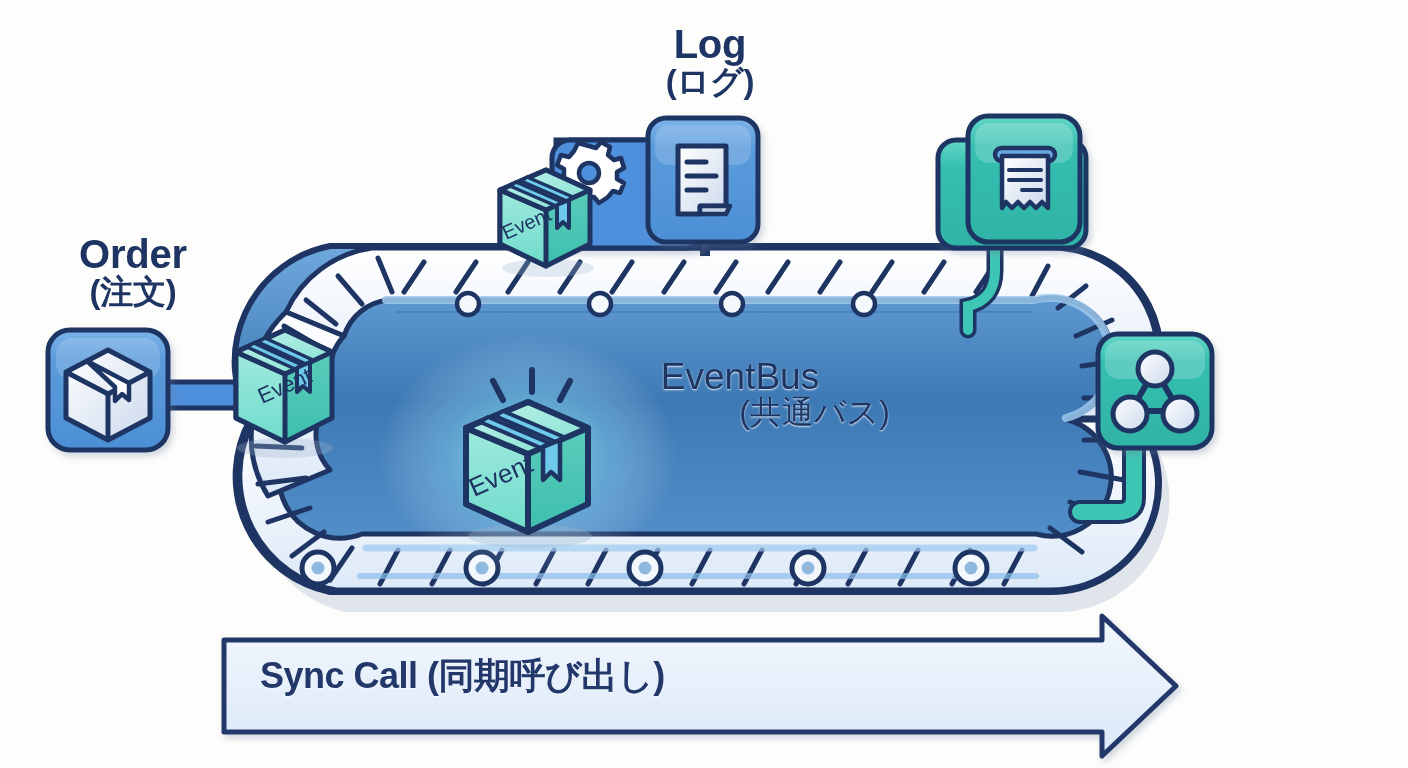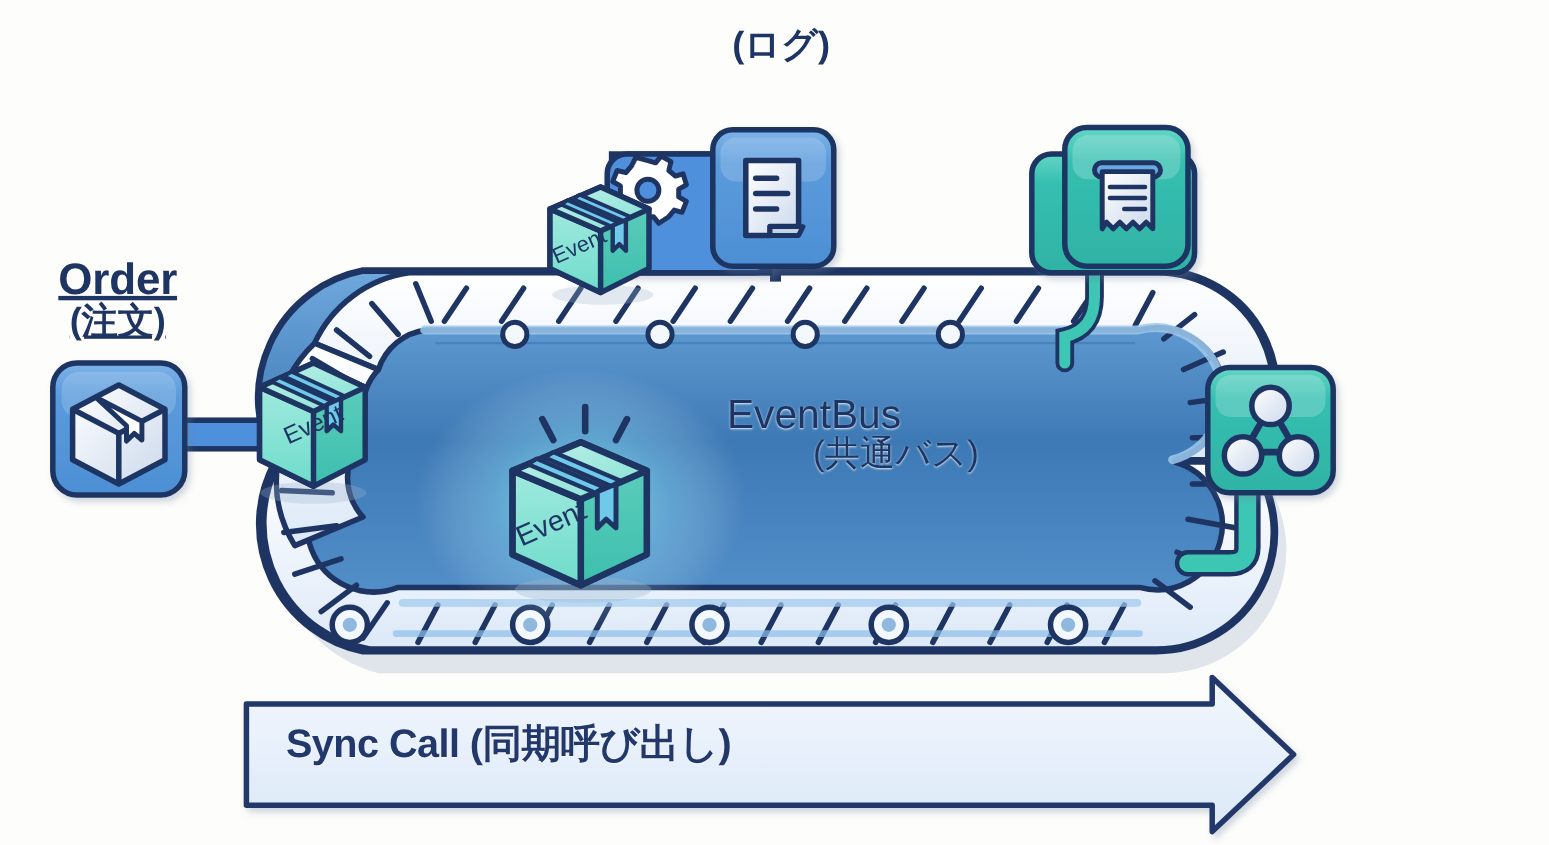--- a/index.html
+++ b/index.html
@@ -18,21 +18,21 @@
     text-align:center;
     line-height:1.02;
     letter-spacing:-0.2px;
     text-shadow:0 1px 1px rgba(255,255,255,.85);
     white-space:nowrap;
     pointer-events:none;
   }
   .lbl .en{display:block;font-size:40px;}
   .lbl .jp{display:block;font-size:33px;}
 
-  #label-order{left:22px;top:234px;width:170px;text-decoration:underline;}
+  #label-order{left:48px;top:234px;width:170px;}
   #label-log{left:600px;top:24px;width:220px;}
   #label-receipt{left:920px;top:24px;width:230px;}
   #label-points{left:1206px;top:352px;width:200px;text-align:left;}
 
   #label-eventbus{
     position:absolute;left:590px;top:358px;width:300px;
     text-align:center;color:#1e3563;font-weight:normal;line-height:1.04;
     text-shadow:0 1px 2px rgba(255,255,255,.9);pointer-events:none;
   }
   #label-eventbus .en{display:block;font-size:37px;}
@@ -336,20 +336,21 @@
       <path d="M 224 640 L 1102 640 L 1102 616 L 1176 686 L 1102 756 L 1102 732 L 224 732 Z" fill="url(#gArrow)" stroke="#22386b" stroke-width="5" stroke-linejoin="round"></path>
     </g>
   </svg>
 
   <div class="lbl" id="label-order">
     <span class="en">Order</span>
     <span class="jp">(注文)</span>
   </div>
 
   <div class="lbl" id="label-log">
+    <span class="en">Log</span>
     <span class="jp">(ログ)</span>
   </div>
 
 
   <div class="lbl" id="label-points">
   </div>
 
   <div id="label-eventbus">
     <span class="en">EventBus</span>
     <span class="jp">(共通バス)</span>

